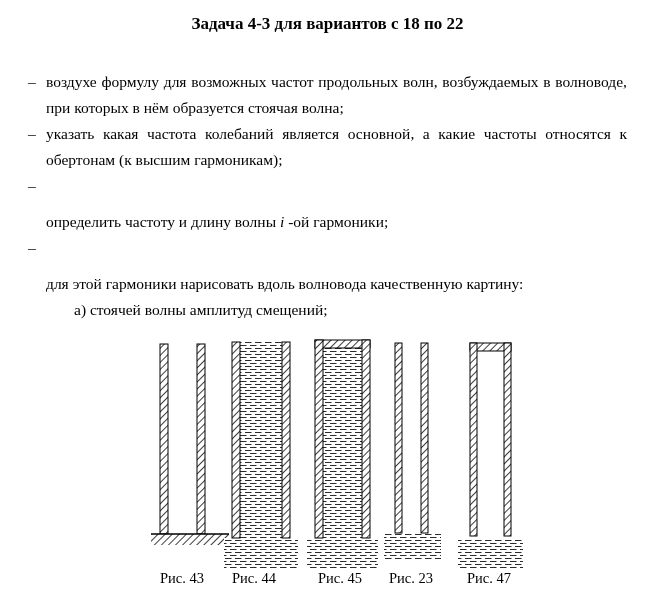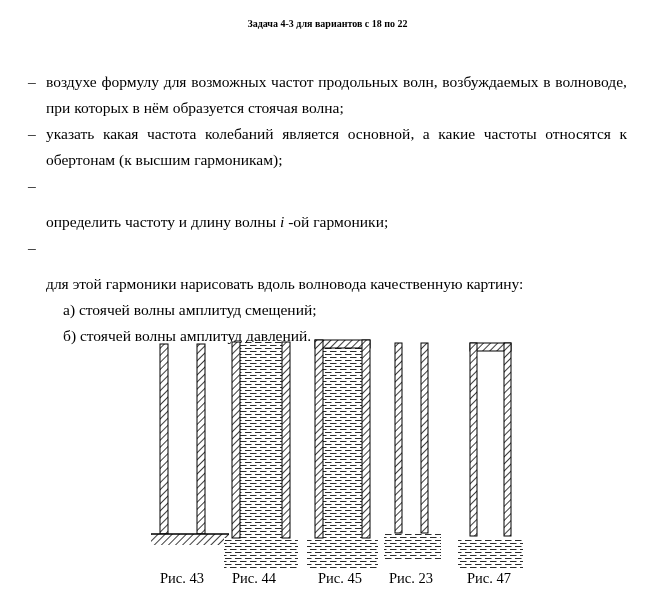--- a/index.html
+++ b/index.html
@@ -7,37 +7,37 @@
   body {
     width:653px; height:608px;
     position:relative;
     overflow:hidden;
     font-family:"Liberation Serif", serif;
     font-size:15.5px;
     color:#000;
   }
   .page { padding:13px 26px 0 28px; }
   .title {
-    font-size:10px;
+    font-size:17px;
     font-weight:bold;
     text-align:center;
     line-height:22px;
     margin-bottom:34px;
   }
   .intro {
     text-align:justify;
     text-indent:38px;
     line-height:26px;
   }
   .intro i, .task-text i { font-style:italic; }
   .task-item { display:flex; line-height:26px; }
   .dash { flex:0 0 18px; width:18px; }
   .task-text { flex:1; text-align:justify; }
   .task-text.nojust { text-align:left;margin-top:36px; }
-  .sub-item { margin-left:35px; line-height:26px; }
+  .sub-item { margin-left:46px; line-height:26px; }
   .fig-area {
     position:absolute;
     left:0; top:338px;
     width:653px; height:266px;
   }
   .fig-area svg { position:absolute; left:0; top:0; }
   .cap {
     position:absolute;
     top:232px;
     transform:translateX(-50%);
@@ -70,21 +70,20 @@
       <span class="dash">–</span>
       <span class="task-text nojust"><span>определить частоту и длину волны </span><i>i</i><span> -ой гармоники;</span></span>
     </div>
 
     <div class="task-item">
       <span class="dash">–</span>
       <span class="task-text nojust">для этой гармоники нарисовать вдоль волновода качественную картину:</span>
     </div>
 
     <div class="sub-item">а) стоячей волны амплитуд смещений;</div>
-    <div class="sub-item">б) стоячей волны амплитуд давлений.</div>
 
   </div>
 </div>
 
 <div class="fig-area">
 
   <svg width="653" height="266" viewBox="0 0 653 266" xmlns="http://www.w3.org/2000/svg">
     <defs>
       <pattern id="hatch" patternUnits="userSpaceOnUse" width="5" height="5" patternTransform="rotate(45)">
         <rect width="5" height="5" fill="#ffffff"></rect>

